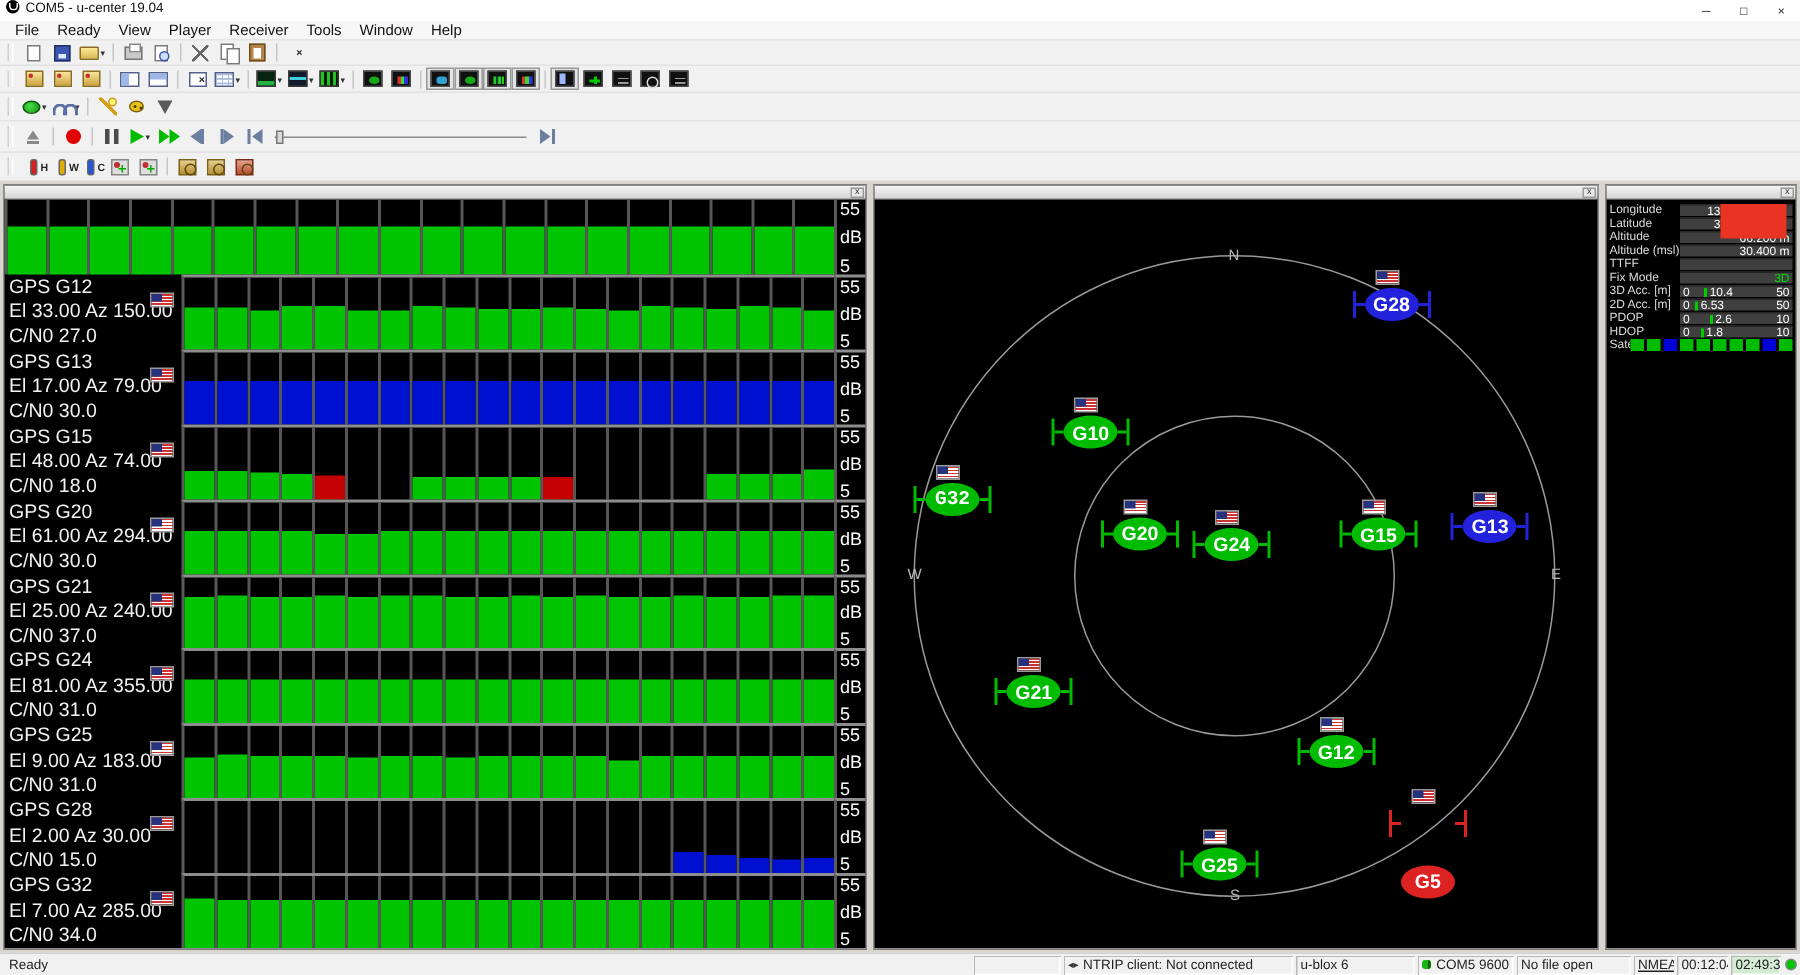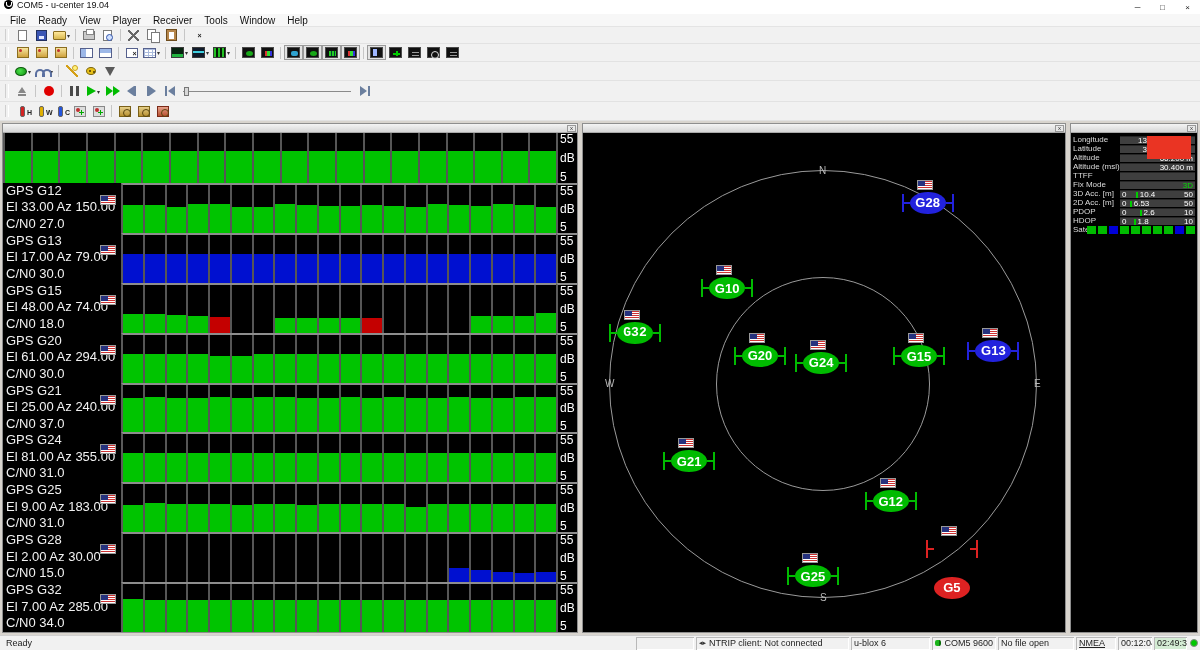--- a/index.html
+++ b/index.html
@@ -1283,21 +1283,21 @@
     <span class="st-seg" style="width: 79px;">
       <span>u-blox 6</span>
     </span>
     <span class="st-seg" style="width: 64px;">
       <span class="com-ic"></span>
       <span>COM5 9600</span>
     </span>
     <span class="st-seg" style="width: 76px;">
       <span>No file open</span>
     </span>
-    <span class="st-seg" style="width: 40px; text-decoration: underline;">
+    <span class="st-seg" style="width: 27px; text-decoration: underline;">
       <span>NMEA</span>
     </span>
     <span class="st-seg" style="width: 34px;">
       <span>00:12:04</span>
     </span>
     <span class="st-seg hl" style="width: 33px;">
       <span>02:49:30</span>
     </span>
     <span class="led" style="background: rgb(0, 200, 0);"></span>
   </div>

